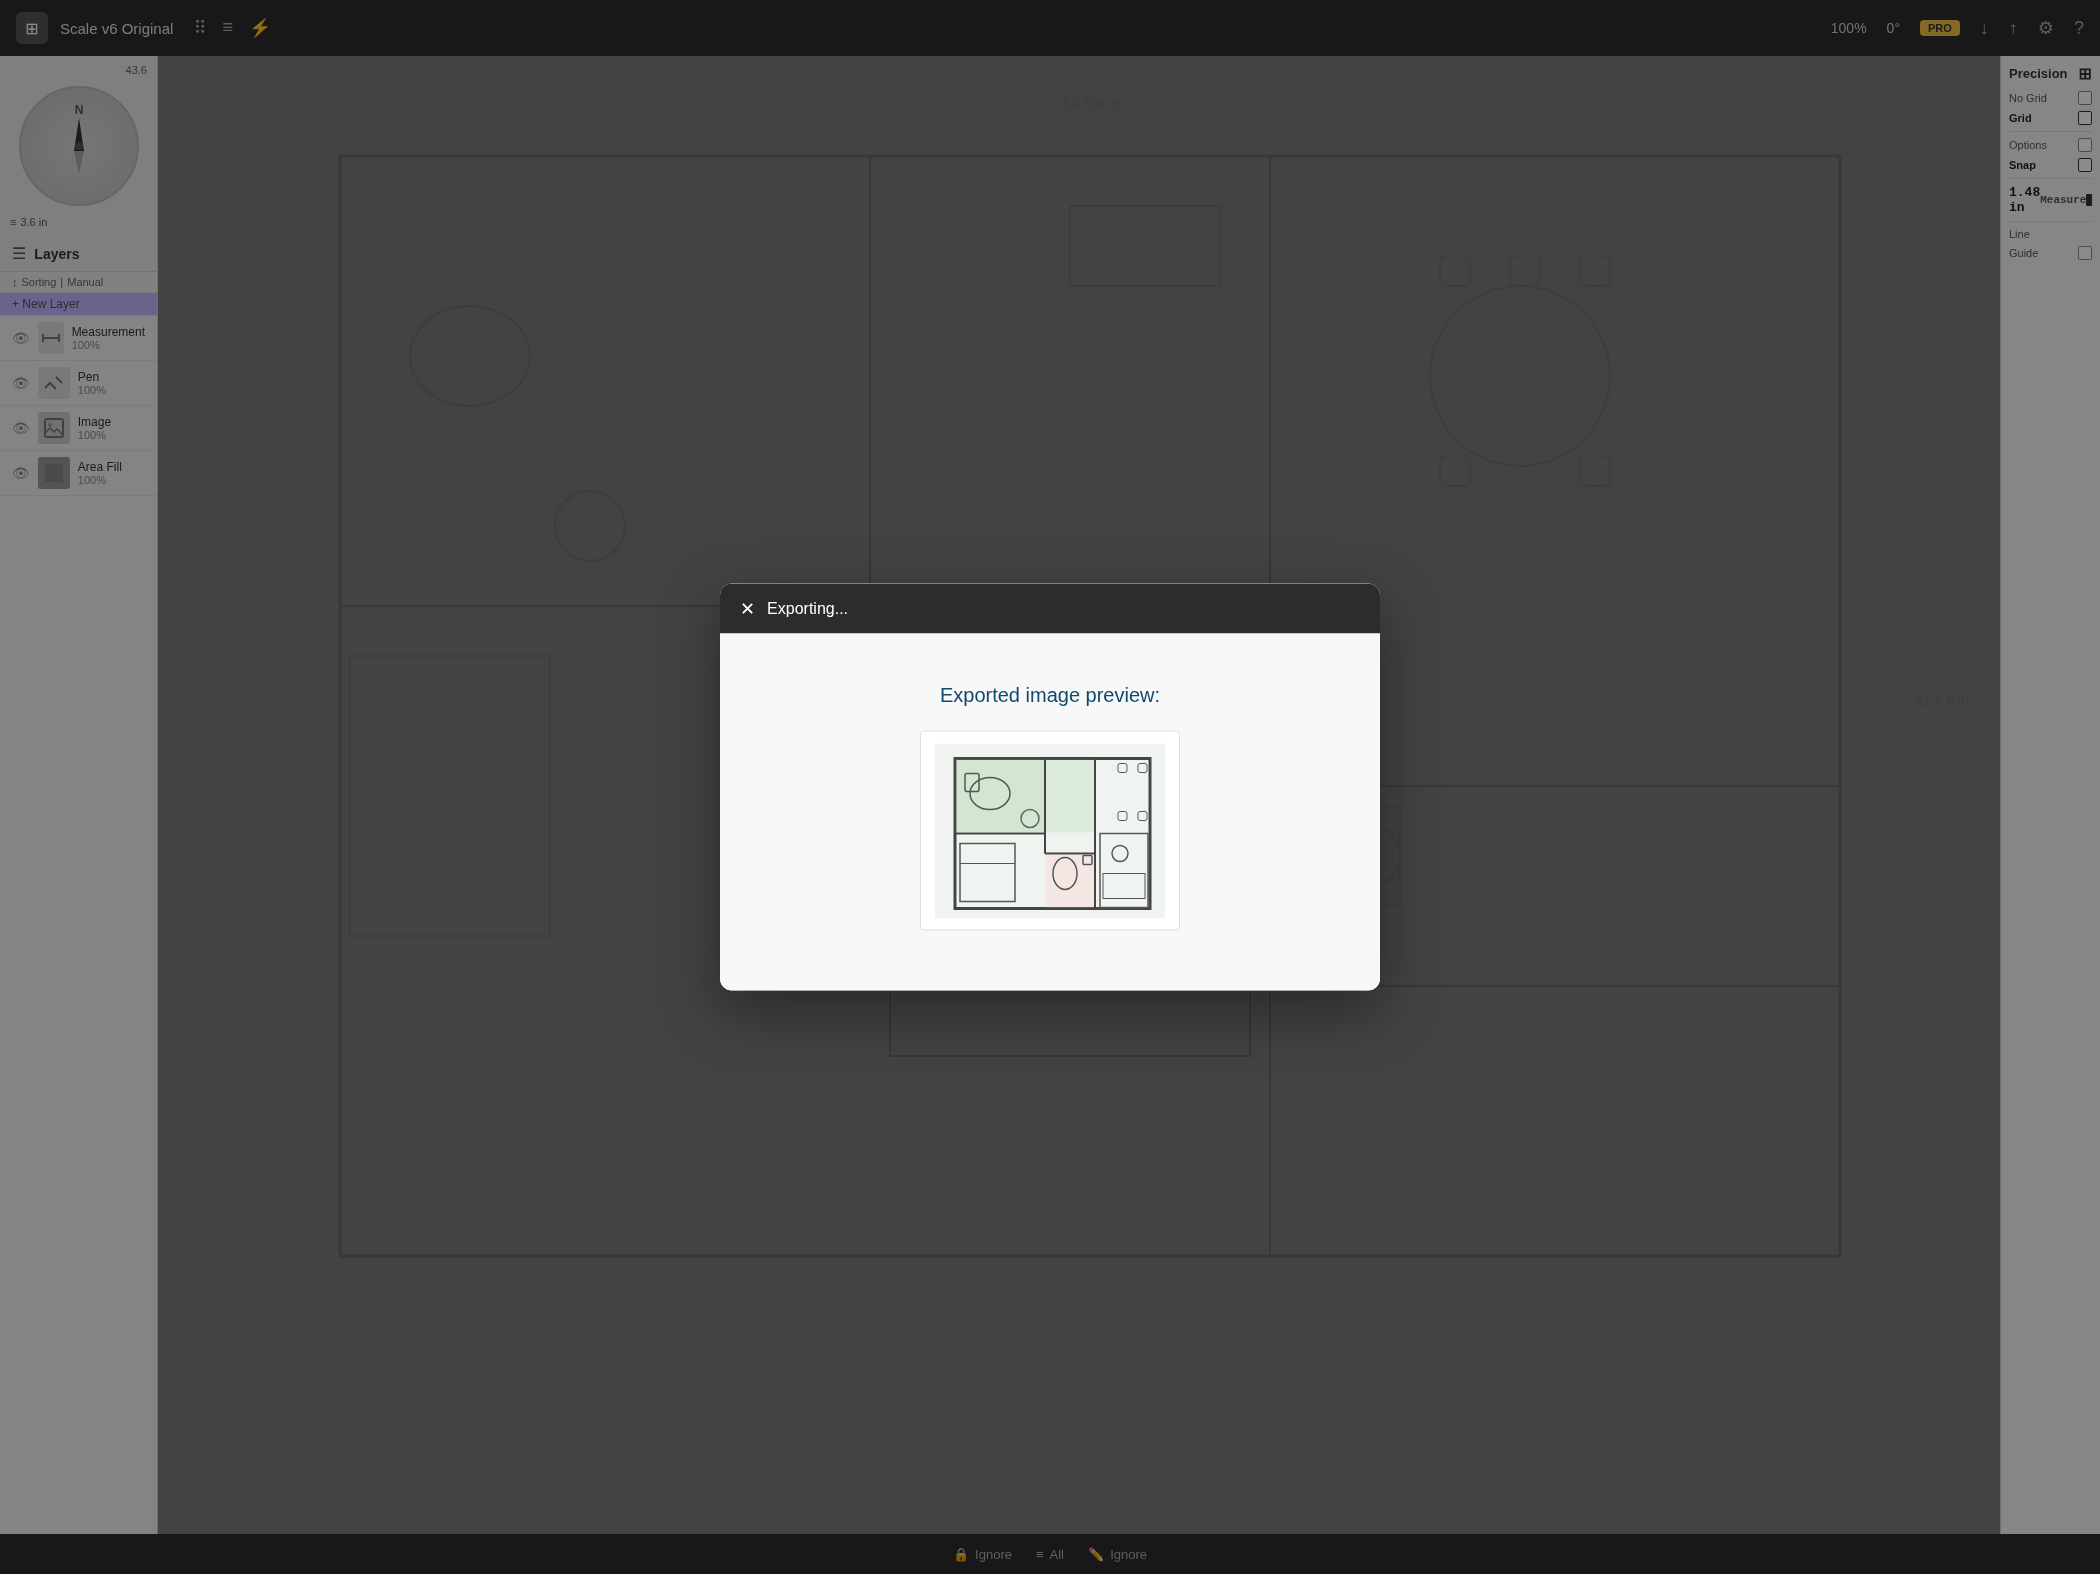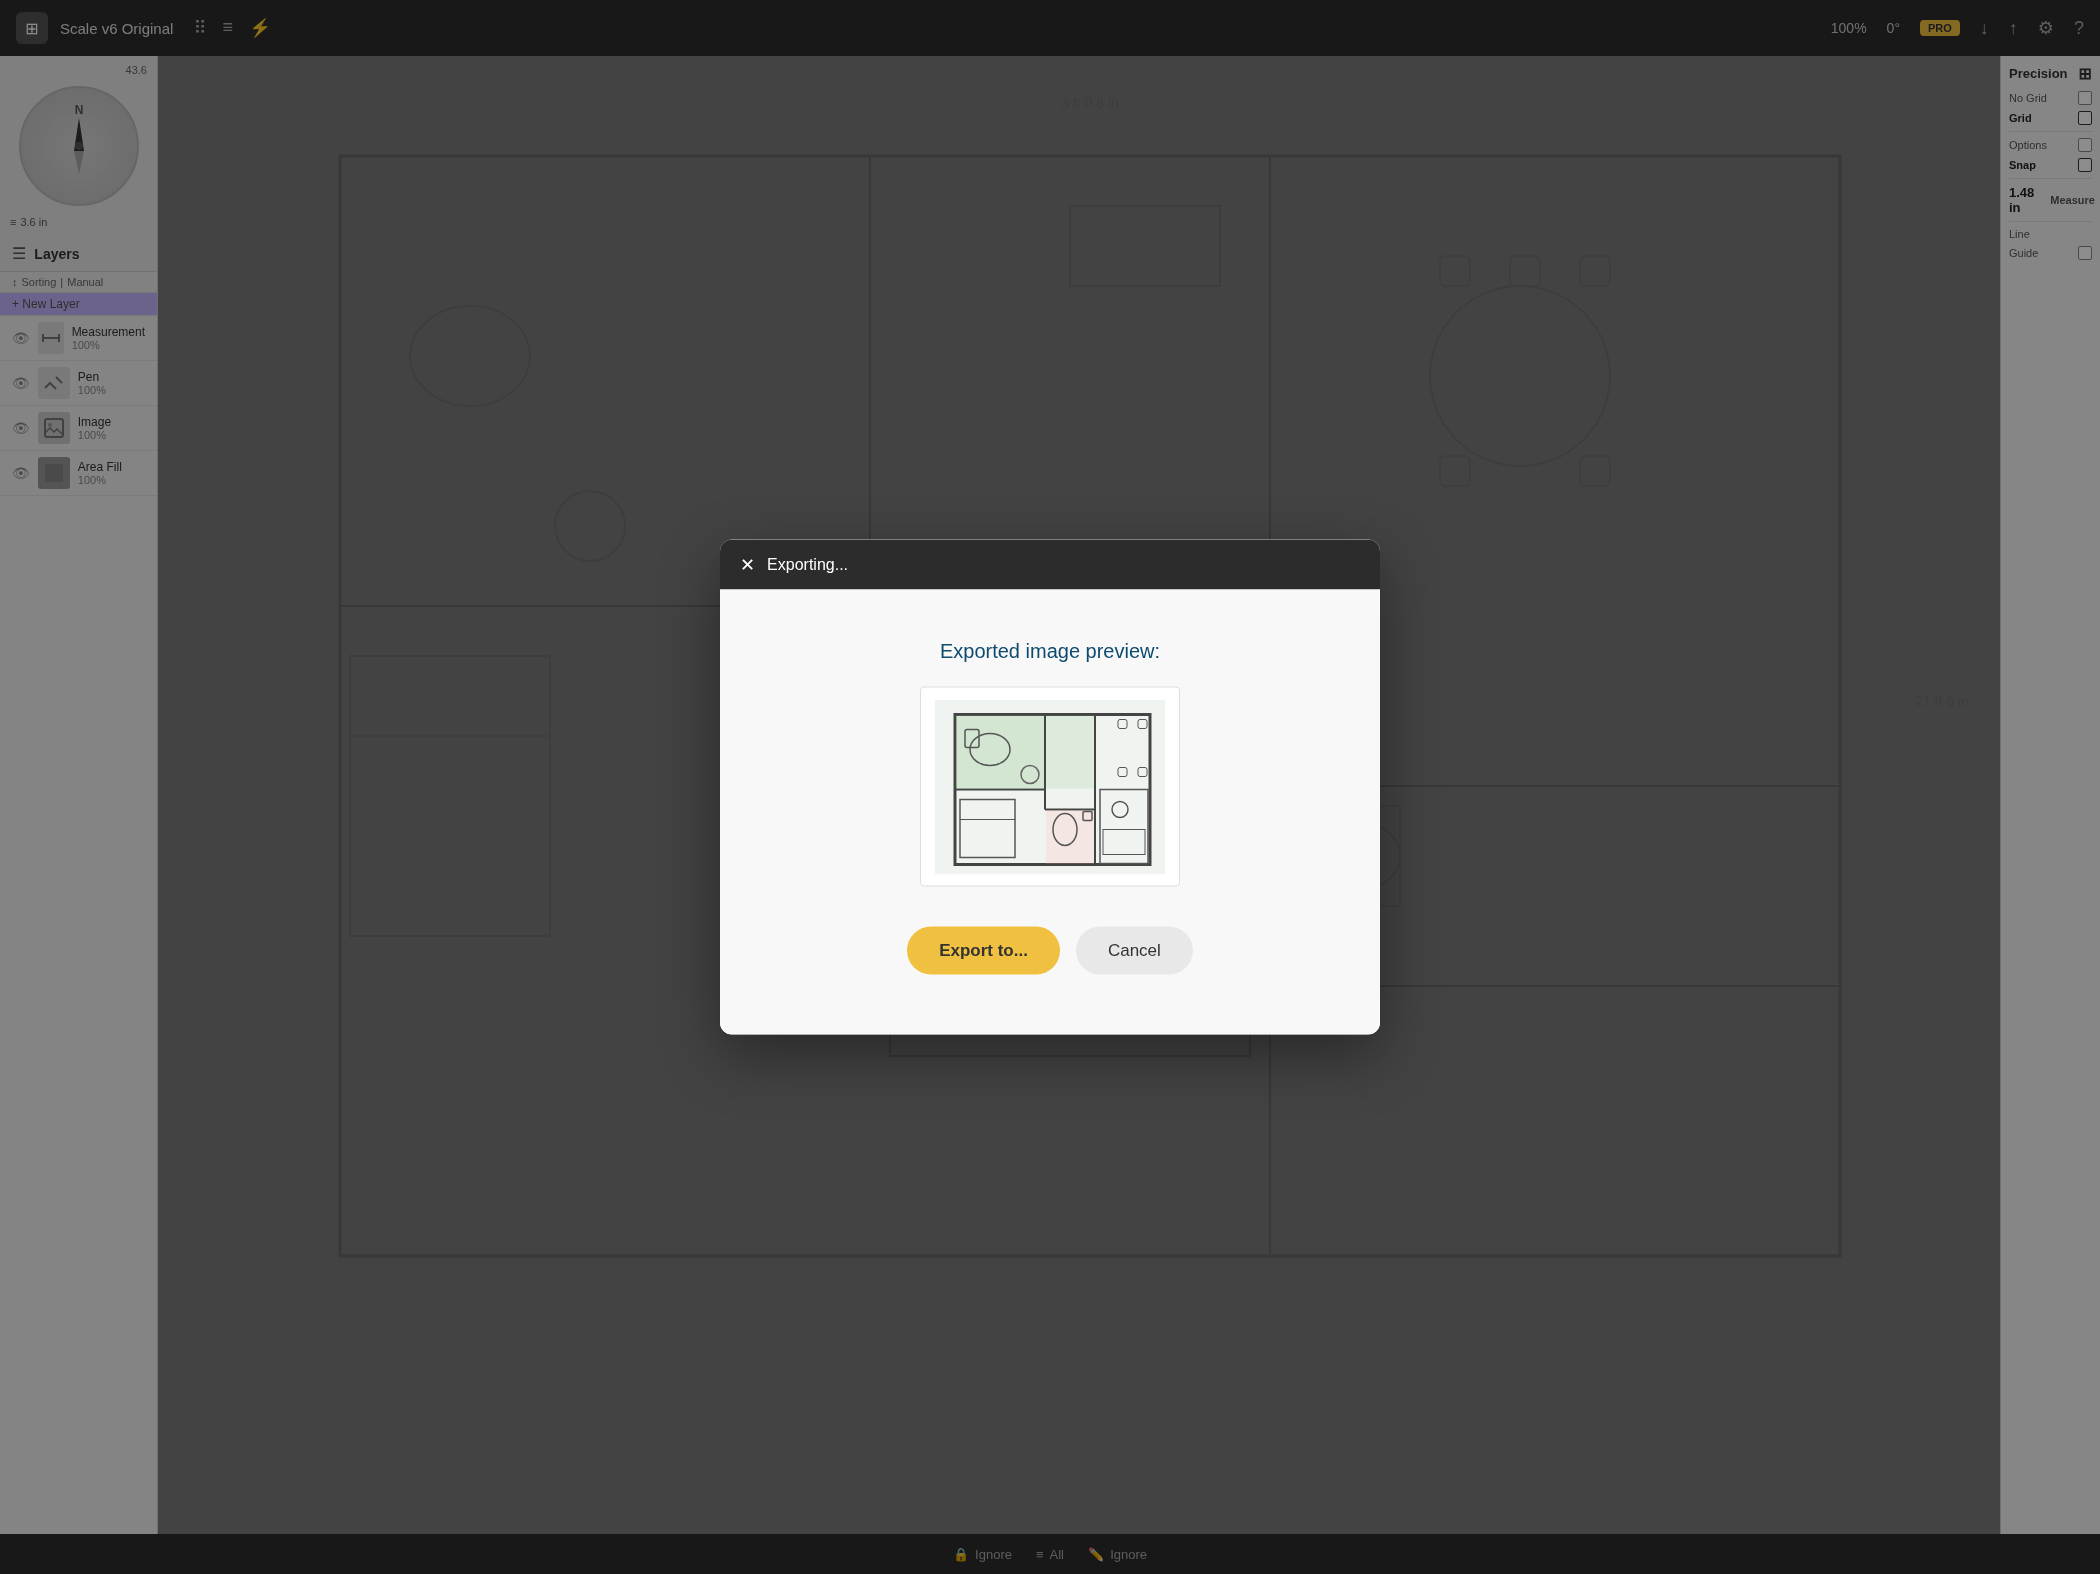--- a/index.html
+++ b/index.html
@@ -244,23 +244,24 @@
       width: 14px;
       height: 14px;
       border: 1.5px solid #888;
       border-radius: 2px;
       background: white;
     }
 
     .measure-row {
       display: flex;
       align-items: center;
-      gap: 16px;
+      gap: 0;
       margin-bottom: 4px;
       font-size: 11px;
+      font-family: Liberation Mono, monospace;
     }
 
     .measure-value {
       font-weight: 700;
       color: #222;
       font-size: 13px;
     }
 
     .measure-label {
       font-size: 11px;
@@ -663,18 +664,14 @@
 
         <circle cx="195" cy="50" rx="24" fill="none" stroke="#555" stroke-width="1.5"></circle>
         <rect x="183" y="20" width="9" height="9" rx="2" fill="none" stroke="#555" stroke-width="1"></rect>
         <rect x="203" y="20" width="9" height="9" rx="2" fill="none" stroke="#555" stroke-width="1"></rect>
         <rect x="183" y="68" width="9" height="9" rx="2" fill="none" stroke="#555" stroke-width="1"></rect>
         <rect x="203" y="68" width="9" height="9" rx="2" fill="none" stroke="#555" stroke-width="1"></rect>
 
         <circle cx="95" cy="75" r="9" fill="none" stroke="#666" stroke-width="1.5"></circle>
       </svg>
     </div>
-    <div class="modal-actions">
-      <button class="btn-export">Export to...</button>
-      <button class="btn-cancel">Cancel</button>
-    </div>
   </div>
 </div>
 
 </body></html>

